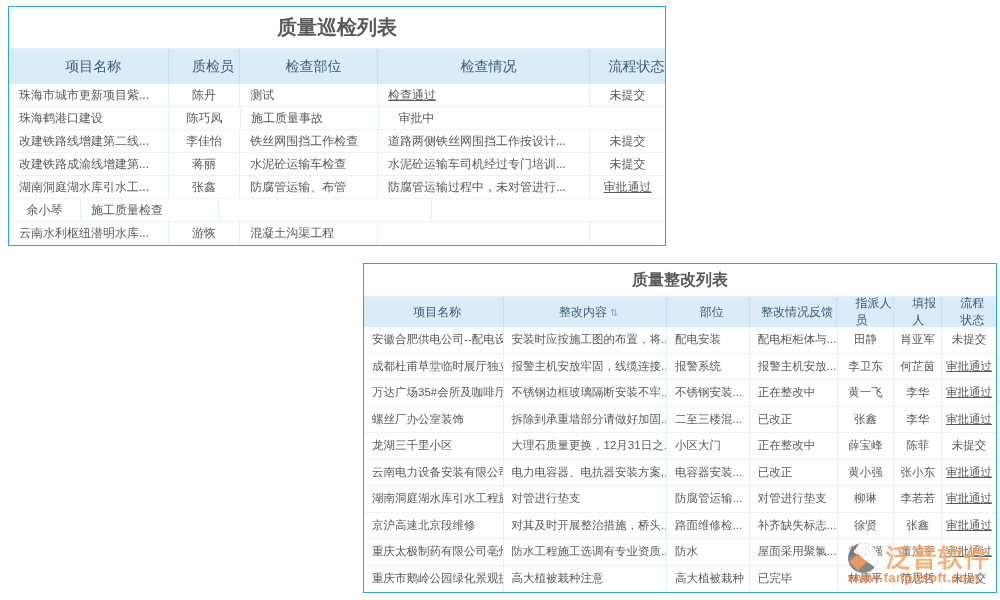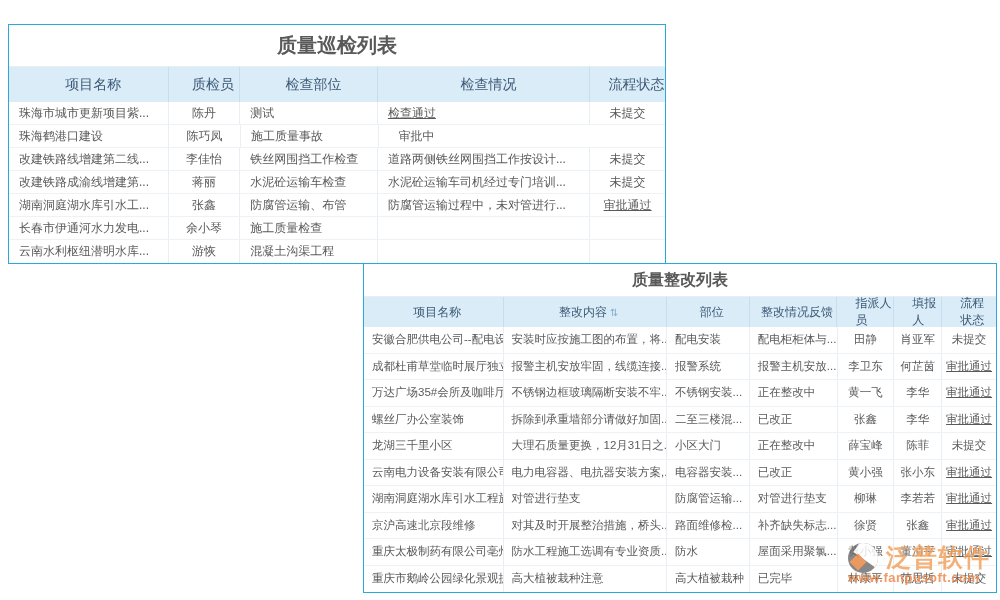--- a/index.html
+++ b/index.html
@@ -19,21 +19,21 @@
     border-right:1px solid #e9eef3; color:#5a5a5a; }
   .row .cell:last-child { border-right:none; }
   .center { justify-content:center; text-align:center; }
   .link { color:#4f93d8; }
   .st-ns { color:#3d4ad9; }
   .st-ap { color:#f6a623; }
   .st-ok { color:#2cb34a; text-decoration:underline;text-align:right; }
   .st-ul { text-decoration:underline; }
 
   
-  #t1 { left:8px; top:24px; width:658px; }
+  #t1 { left:8px; top:6px; width:658px; }
   #t1 .card-title { height:42px; font-size:20px; }
   #t1 .thead { height:35px; font-size:14px; }
   #t1 .row { height:23px; font-size:12px; }
   #t1 .c1 { width:160px; padding-left:10px; }
   #t1 .c2 { width:72px; }
   #t1 .c3 { width:138px; padding-left:10px; }
   #t1 .c4 { width:213px; padding-left:10px; }
   #t1 .c5 { width:75px; }
 
   
@@ -109,21 +109,20 @@
         <div class="cell c5 center st-ns">未提交</div>
       </div>
         <div class="row">
         <div class="cell c1 link">湖南洞庭湖水库引水工...</div>
         <div class="cell c2 center link">张鑫</div>
         <div class="cell c3">防腐管运输、布管</div>
         <div class="cell c4">防腐管运输过程中，未对管进行...</div>
         <div class="cell c5 center st-ok">审批通过</div>
       </div>
         <div class="row">
-        <div class="cell c1 link">长春市伊通河水力发电...</div>
         <div class="cell c2 center link">余小琴</div>
         <div class="cell c3">施工质量检查</div>
         <div class="cell c4"></div>
         <div class="cell c5 center"></div>
       </div>
         <div class="row">
         <div class="cell c1 link">云南水利枢纽潜明水库...</div>
         <div class="cell c2 center link">游恢</div>
         <div class="cell c3">混凝土沟渠工程</div>
         <div class="cell c4"></div>

